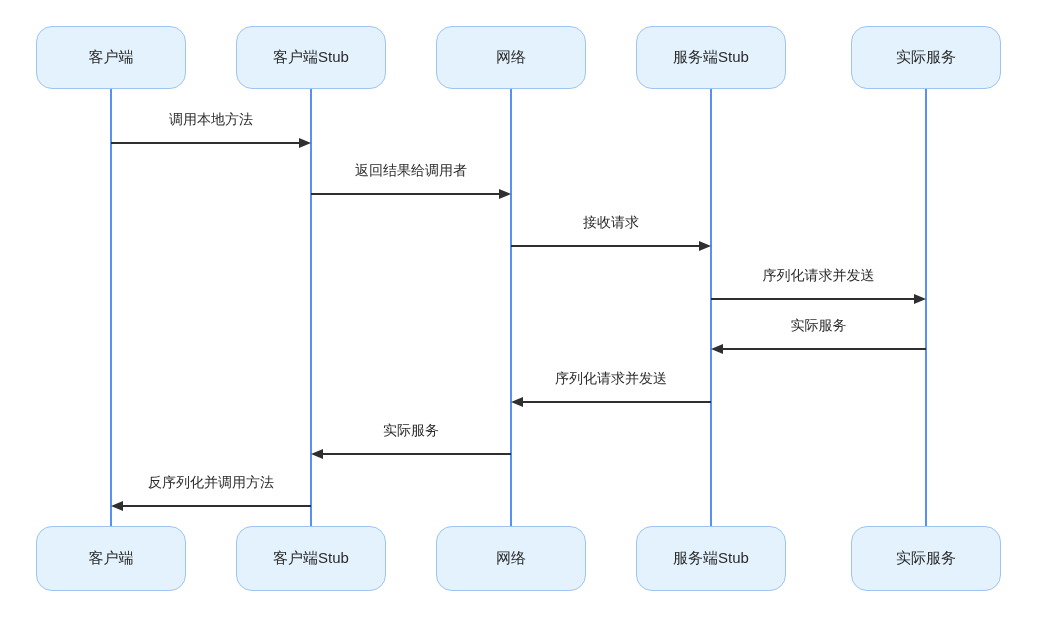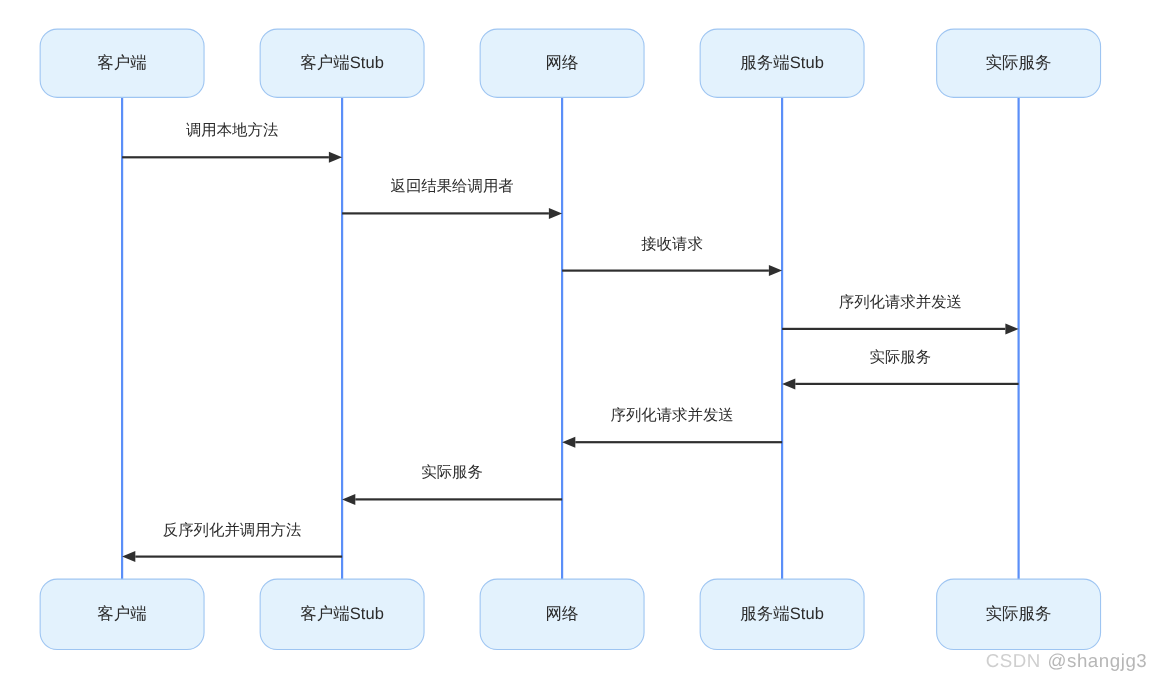--- a/index.html
+++ b/index.html
@@ -66,24 +66,20 @@
     gap: 6px;
     user-select: none;
   }
   .watermark .brand { color: var(--wm-brand, #CFCFCF); }
   .watermark .user  { color: var(--wm-user, #B7B7B7); }
 </style>
 </head>
 <body>
 
 <div id="stage">
-  <div class="watermark">
-    <span class="brand">CSDN</span>
-    <span class="user">@shangjg3</span>
-  </div>
 <div class="lifeline" style="left: 110px; top: 89px; height: 438px;"></div>
     <div class="actor-box" style="left: 36px; top: 26px; width: 150px; height: 63px;">客户端</div>
     <div class="actor-box" style="left: 36px; top: 526px; width: 150px; height: 65px;">客户端</div>
     <div class="lifeline" style="left: 310px; top: 89px; height: 438px;"></div>
     <div class="actor-box" style="left: 236px; top: 26px; width: 150px; height: 63px;">客户端Stub</div>
     <div class="actor-box" style="left: 236px; top: 526px; width: 150px; height: 65px;">客户端Stub</div>
     <div class="lifeline" style="left: 510px; top: 89px; height: 438px;"></div>
     <div class="actor-box" style="left: 436px; top: 26px; width: 150px; height: 63px;">网络</div>
     <div class="actor-box" style="left: 436px; top: 526px; width: 150px; height: 65px;">网络</div>
     <div class="lifeline" style="left: 710px; top: 89px; height: 438px;"></div>

